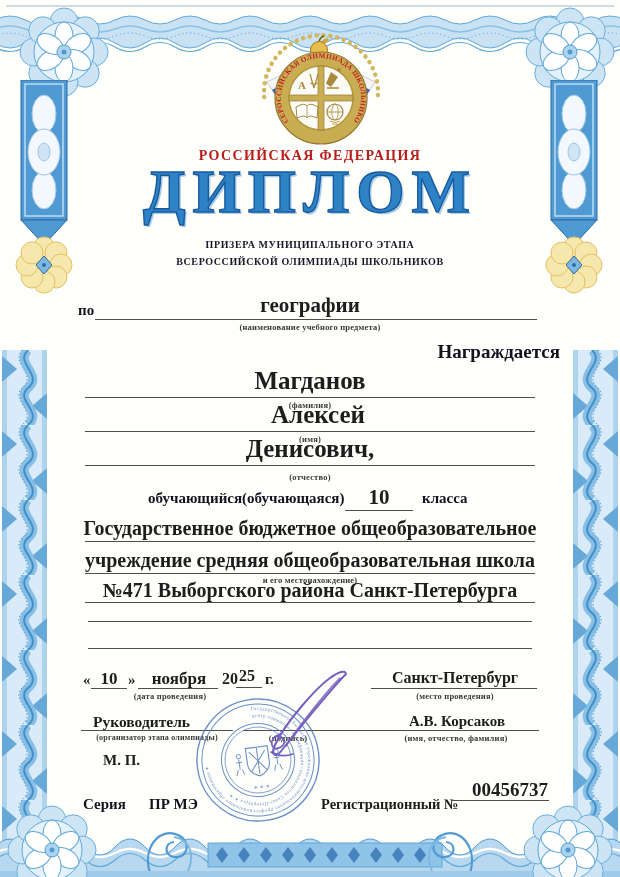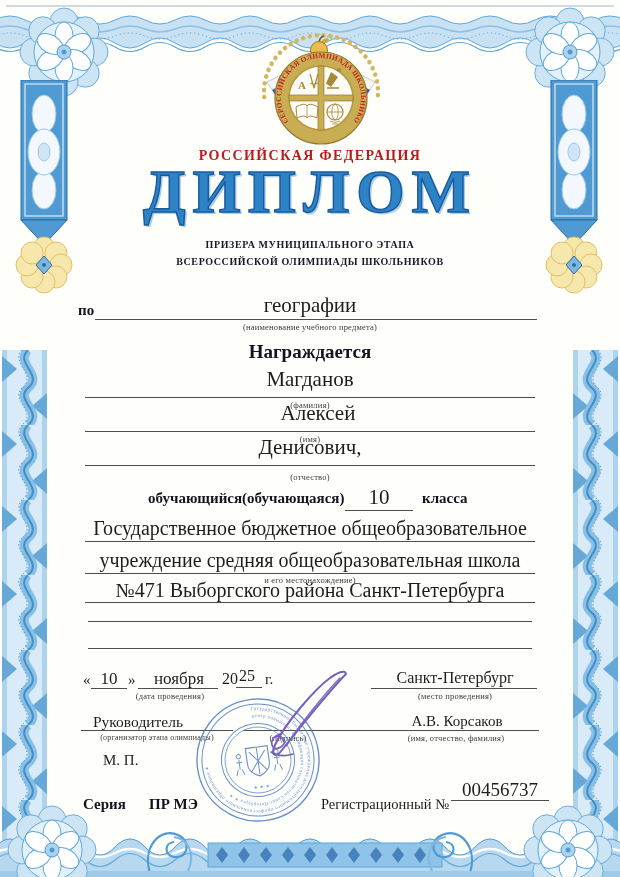--- a/index.html
+++ b/index.html
@@ -1,33 +1,33 @@
 <!DOCTYPE html>
 <html><head>
 <meta charset="utf-8">
 <style>
   html,body{margin:0;padding:0;background:#e9e9e9;}
   .page{position:relative;width:620px;height:877px;margin:0 auto;background:#fefefb;overflow:hidden;
         font-family:"Liberation Serif","DejaVu Serif",serif;color:#1c1c1c;}
   .abs{position:absolute;}
   .deco{position:absolute;z-index:1;}
-  .fld{position:absolute;z-index:2;}
+  .fld{position:absolute;z-index:2;font-weight:bold;}
   .stamp{position:absolute;z-index:3;}
   .sig{position:absolute;z-index:4;}
   .ctr{text-align:center;}
   .lbl{font-weight:bold;color:#13131f;}
   .val{color:#1d1d1d;}
   .cap{font-size:8.5px;color:#3a3a3a;letter-spacing:0.2px;}
   .fline{border-bottom:1.2px solid #4e4e4e;height:0;}
   .country{font-size:14px;font-weight:bold;letter-spacing:1.4px;color:#b91c1c;}
   .bigtitle{font-size:62px;font-weight:bold;letter-spacing:7px;line-height:1;
             color:#2e82c6;-webkit-text-stroke:1.4px #185a9e;text-shadow:2px 2px 0 #a8cce8;}
   .subt{font-size:10px;font-weight:bold;letter-spacing:0.6px;color:#17172b;}
-  .v21{font-size:21px;} .v25{font-size:21px;} .v20{font-size:20px;}
-  .v17{font-size:17px;} .v16{font-size:16px;} .v15{font-size:15px;} .v19{font-size:19px;}
+  .v21{font-size:21px;} .v25{font-size:25px;} .v20{font-size:20px;}
+  .v17{font-size:17px;} .v16{font-size:16px;} .v15{font-size:15px;} .v19{font-size:19px;text-align:right;}
 </style>
 </head>
 <body>
 
 <div class="page">
 
   <svg class="abs" width="0" height="0" style="left:0;top:0" aria-hidden="true">
     <defs>
       <pattern id="sidewave" width="45" height="75" patternUnits="userSpaceOnUse">
         <rect width="45" height="75" fill="#d9ebf8"></rect>

